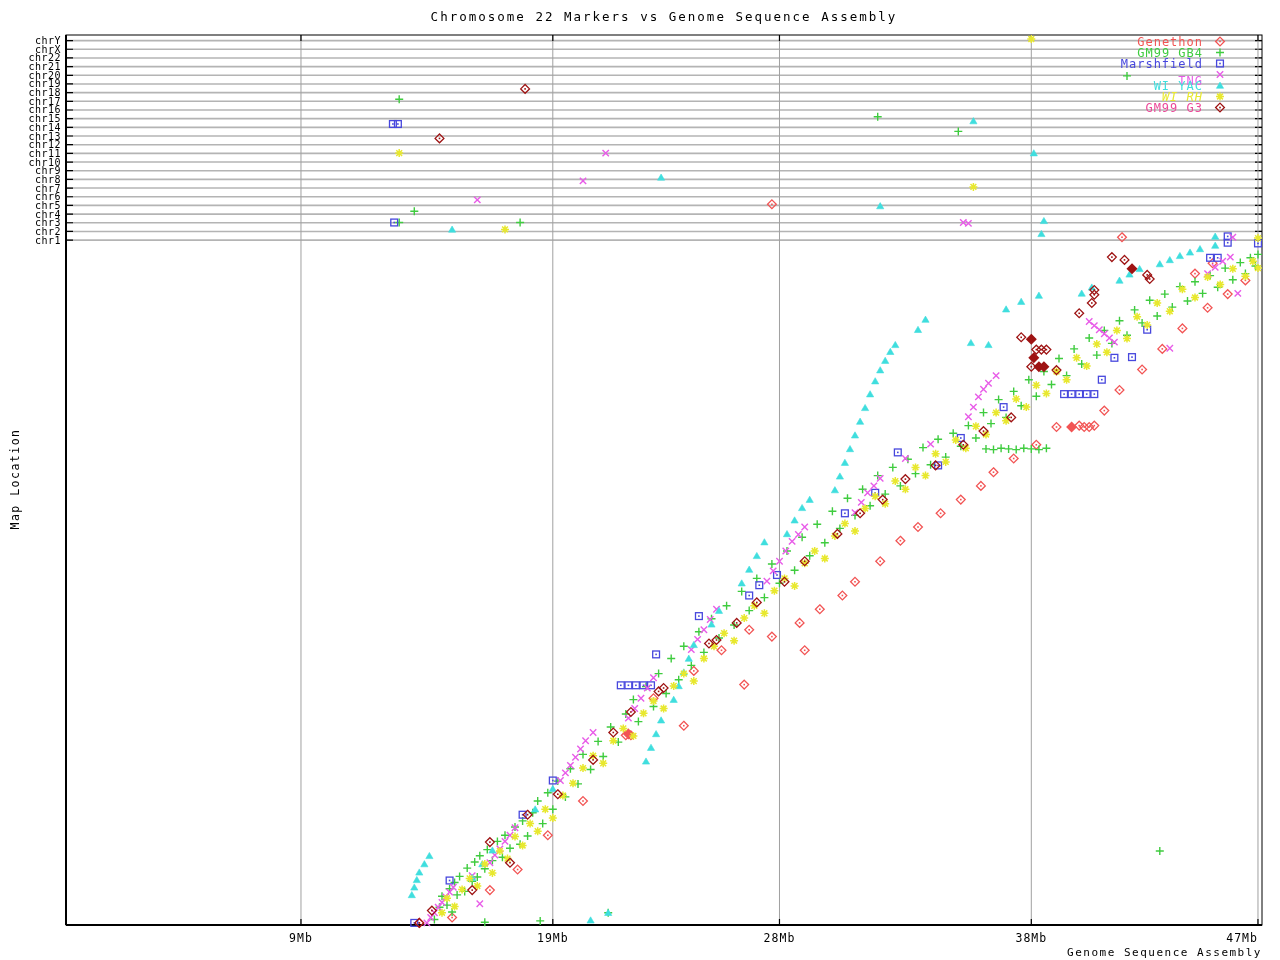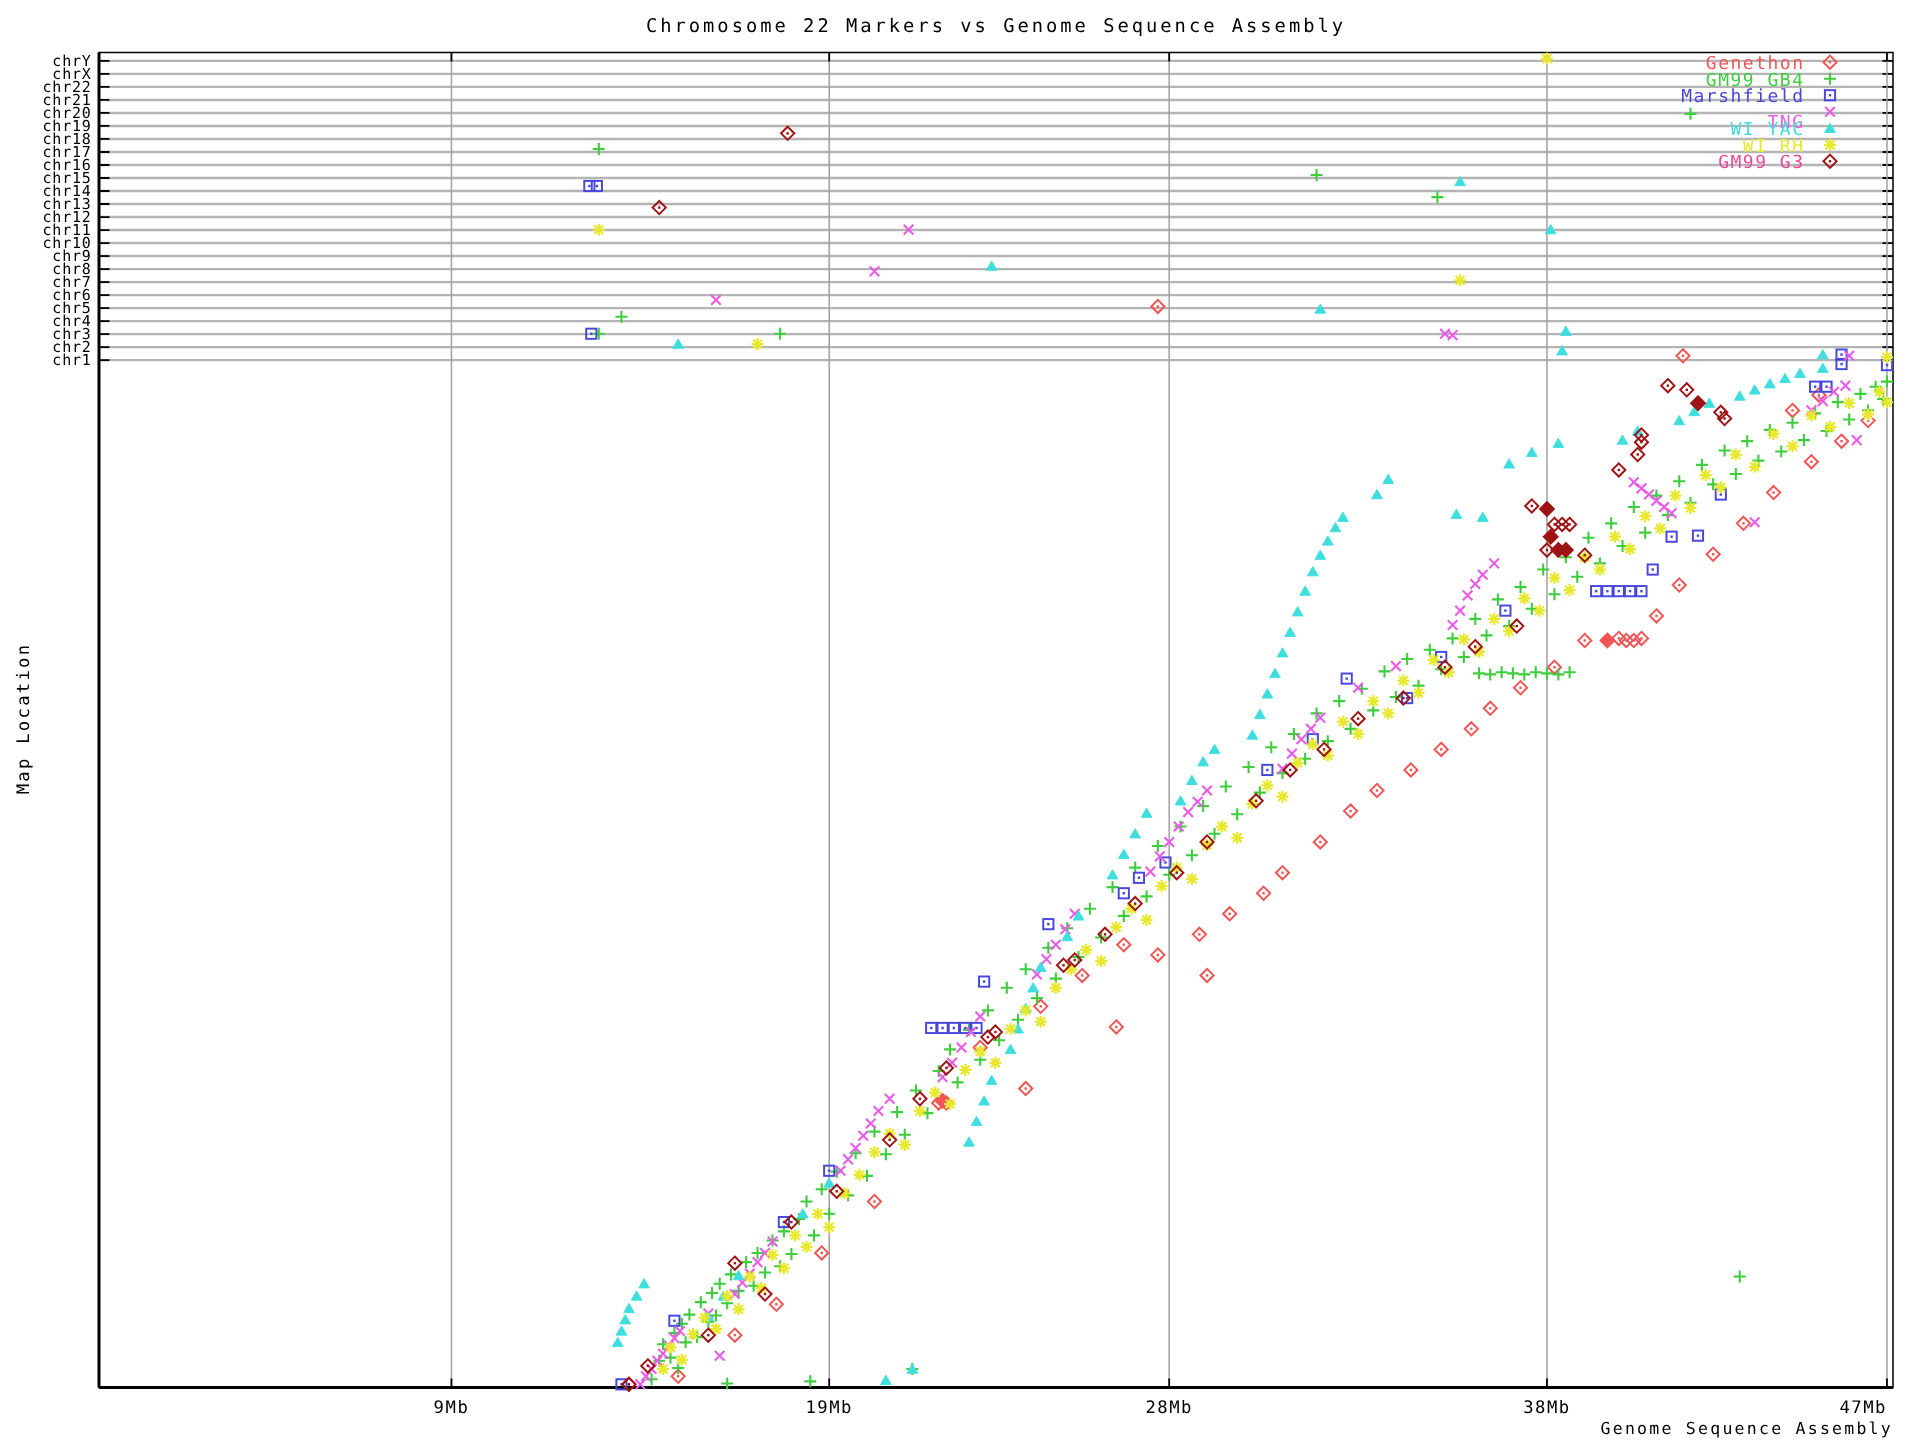--- a/index.html
+++ b/index.html
@@ -716,20 +716,20 @@
         </svg></div>
       <div class="lrow"><span style="color: rgb(71, 71, 221); padding-left: 48px;">Marshfield</span><svg class="lmark" viewBox="0 0 16 11" style="color: rgb(71, 71, 221);">
           <use href="#m-square-dot" transform="translate(8 5.5)"></use>
         </svg></div>
       <div class="lrow"><span style="color: rgb(232, 92, 232); margin-top: 12px;">TNG</span><svg class="lmark" viewBox="0 0 16 11" style="color: rgb(232, 92, 232);">
           <use href="#m-cross" transform="translate(8 5.5)"></use>
         </svg></div>
       <div class="lrow"><span style="color: rgb(63, 222, 222);">WI YAC</span><svg class="lmark" viewBox="0 0 16 11" style="color: rgb(63, 222, 222);">
           <use href="#m-triangle" transform="translate(8 5.5)"></use>
         </svg></div>
-      <div class="lrow"><span style="color: rgb(232, 232, 46);">WI RH</span><svg class="lmark" viewBox="0 0 16 11" style="color: rgb(232, 232, 46);">
+      <div class="lrow"><span style="color: rgb(232, 232, 46); font-style: italic;">WI RH</span><svg class="lmark" viewBox="0 0 16 11" style="color: rgb(232, 232, 46);">
           <use href="#m-star" transform="translate(8 5.5)"></use>
         </svg></div>
       <div class="lrow"><span style="color: #ec4899;">GM99 G3</span><svg class="lmark" viewBox="0 0 16 11" style="color: rgb(158, 19, 19);">
           <use href="#m-diamond-dot" transform="translate(8 5.5)"></use>
         </svg></div>
     </div>
 </div>
 
 </body></html>

